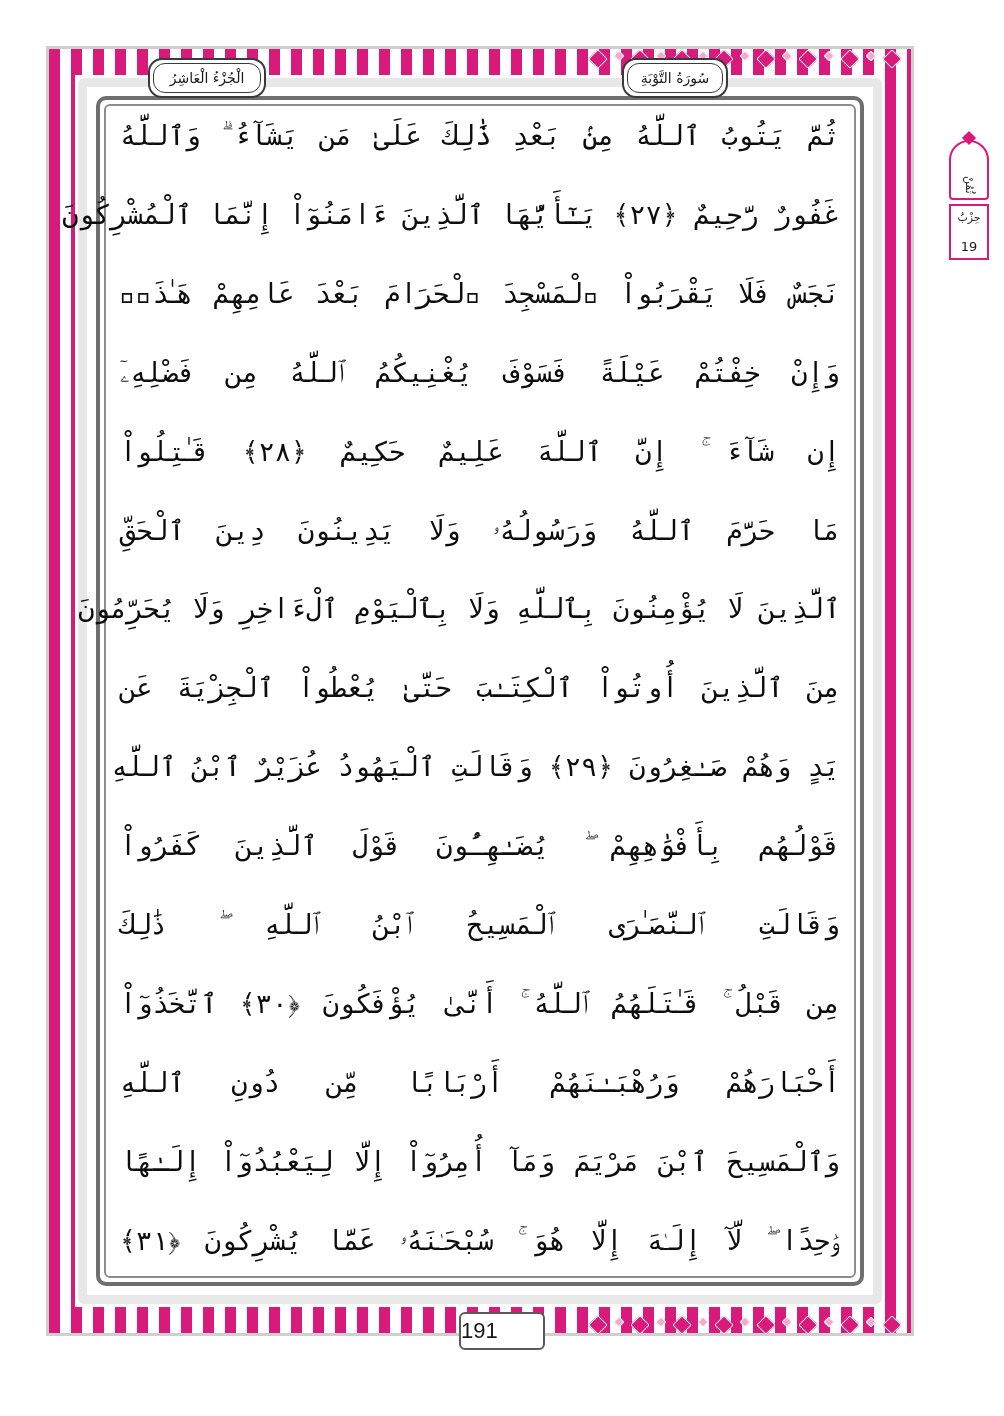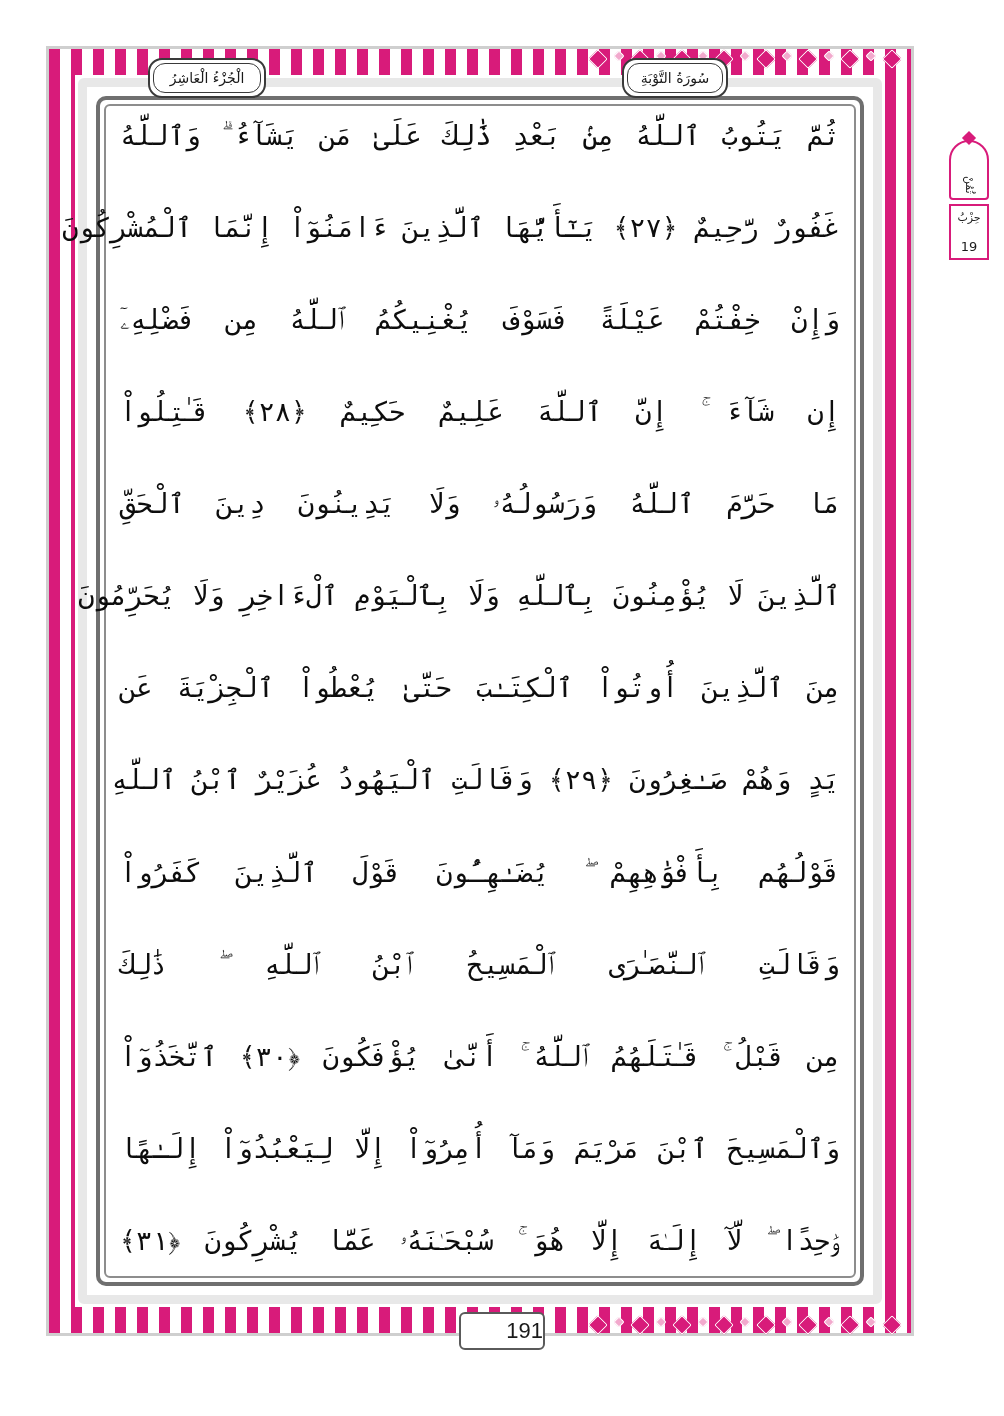--- a/index.html
+++ b/index.html
@@ -216,21 +216,21 @@
     left: 50%;
     transform: translateX(-50%);
     bottom: 66px;
     min-width: 82px;
     height: 34px;
     border: 2px solid #5a5a5a;
     border-radius: 6px;
     background: #ffffff;
     display: flex;
     align-items: center;
-    justify-content: flex-start;
+    justify-content: flex-end;
     font-family: "Liberation Sans", sans-serif;
     font-size: 22px;
     color: #1a1a1a;
     z-index: 8;
   }
 </style>
 </head>
 <body>
 
 <div id="page">
@@ -293,29 +293,31 @@
     </div>
     <div class="box">
       <span class="word">حِزْبُ</span>
       <span class="num">19</span>
     </div>
   </div>
 
   <div id="text-body">
     <div class="ayah-line">ثُمَّ يَتُوبُ ٱللَّهُ مِنۢ بَعْدِ ذَٰلِكَ عَلَىٰ مَن يَشَآءُ ۗ وَٱللَّهُ</div>
     <div class="ayah-line">غَفُورٌ رَّحِيمٌ ﴿٢٧﴾ يَـٰٓأَيُّهَا ٱلَّذِينَ ءَامَنُوٓاْ إِنَّمَا ٱلْمُشْرِكُونَ</div>
+    <div class="ayah-line">نَجَسٌ فَلَا يَقْرَبُواْ ٱلْمَسْجِدَ ٱلْحَرَامَ بَعْدَ عَامِهِمْ هَـٰذَاۚ</div>
     <div class="ayah-line">وَإِنْ خِفْتُمْ عَيْلَةً فَسَوْفَ يُغْنِيكُمُ ٱللَّهُ مِن فَضْلِهِۦٓ</div>
     <div class="ayah-line">إِن شَآءَ ۚ إِنَّ ٱللَّهَ عَلِيمٌ حَكِيمٌ ﴿٢٨﴾ قَـٰتِلُواْ</div>
     <div class="ayah-line">مَا حَرَّمَ ٱللَّهُ وَرَسُولُهُۥ وَلَا يَدِينُونَ دِينَ ٱلْحَقِّ</div>
     <div class="ayah-line">ٱلَّذِينَ لَا يُؤْمِنُونَ بِٱللَّهِ وَلَا بِٱلْيَوْمِ ٱلْءَاخِرِ وَلَا يُحَرِّمُونَ</div>
     <div class="ayah-line">مِنَ ٱلَّذِينَ أُوتُواْ ٱلْكِتَـٰبَ حَتَّىٰ يُعْطُواْ ٱلْجِزْيَةَ عَن</div>
     <div class="ayah-line">يَدٍ وَهُمْ صَـٰغِرُونَ ﴿٢٩﴾ وَقَالَتِ ٱلْيَهُودُ عُزَيْرٌ ٱبْنُ ٱللَّهِ</div>
     <div class="ayah-line">قَوْلُهُم بِأَفْوَٰهِهِمْ ۖ يُضَـٰهِـُٔونَ قَوْلَ ٱلَّذِينَ كَفَرُواْ</div>
     <div class="ayah-line">وَقَالَتِ ٱلنَّصَـٰرَى ٱلْمَسِيحُ ٱبْنُ ٱللَّهِ ۖ ذَٰلِكَ</div>
     <div class="ayah-line">مِن قَبْلُ ۚ قَـٰتَلَهُمُ ٱللَّهُ ۚ أَنَّىٰ يُؤْفَكُونَ ﴿٣٠﴾ ٱتَّخَذُوٓاْ</div>
+    <div class="ayah-line">أَحْبَارَهُمْ وَرُهْبَـٰنَهُمْ أَرْبَابًا مِّن دُونِ ٱللَّهِ</div>
     <div class="ayah-line">وَٱلْمَسِيحَ ٱبْنَ مَرْيَمَ وَمَآ أُمِرُوٓاْ إِلَّا لِيَعْبُدُوٓاْ إِلَـٰهًا</div>
     <div class="ayah-line">وَٰحِدًا ۖ لَّآ إِلَـٰهَ إِلَّا هُوَ ۚ سُبْحَـٰنَهُۥ عَمَّا يُشْرِكُونَ ﴿٣١﴾</div>
   </div>
 
   <div id="page-number-badge">
     <span>191</span>
   </div>
 
 </div>
 

